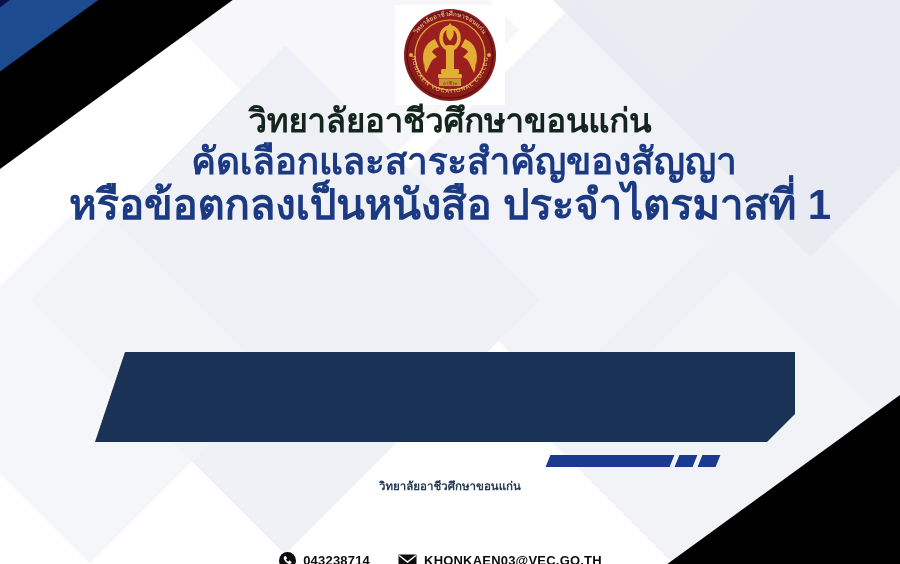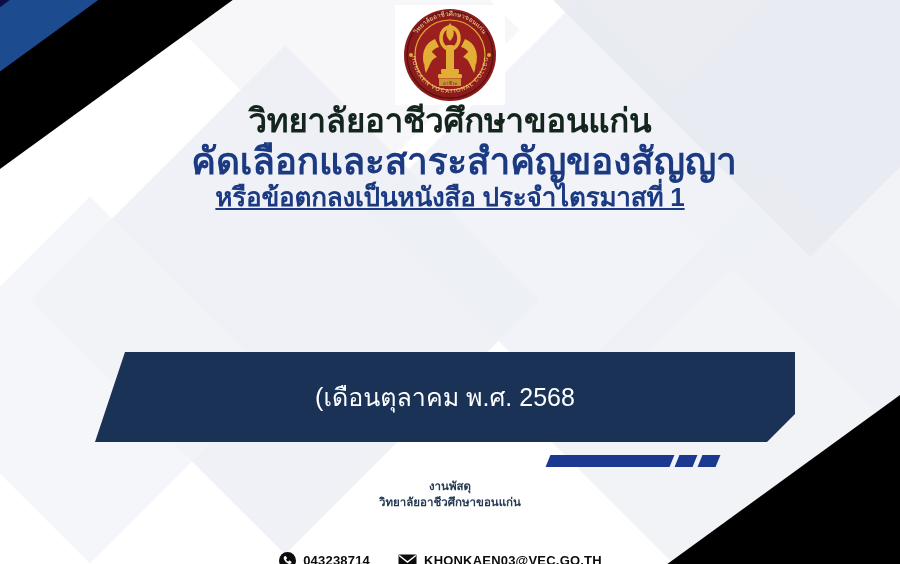--- a/index.html
+++ b/index.html
@@ -136,22 +136,21 @@
     margin-bottom:4px;
   }
   .hline-3 {
     color:#1b3a82;
     font-size:37px;
     margin-bottom:4px;
     margin-left:28px;
   }
   .hline-4 {
     color:#1b3a82;
-    font-size:26px;
-    text-decoration:underline;
+    font-size:42px;
   }
 
   
   #banner {
     position:absolute;
     left:95px; top:352px;
     width:700px; height:90px;
     background:#1a3255;
     clip-path:polygon(30px 0, 100% 0, 100% 62px, 672px 100%, 0 100%);
     z-index:6;
@@ -270,31 +269,29 @@
   </div>
 
   <div id="headings">
     <div class="hline hline-1">วิทยาลัยอาชีวศึกษาขอนแก่น</div>
     <div class="hline hline-3">คัดเลือกและสาระสำคัญของสัญญา</div>
     <div class="hline hline-4">หรือข้อตกลงเป็นหนังสือ ประจำไตรมาสที่ 1</div>
   </div>
 
   <div id="banner"></div>
   <div id="banner-text">
-    <div class="bline">(เดือนตุลาคม พ.ศ. 2568</div>
   </div>
 
   <div id="dashes">
     <div class="dash dash-long"></div>
     <div class="dash dash-mid"></div>
     <div class="dash dash-short"></div>
   </div>
 
   <div id="footer-org">
-    <div>งานพัสดุ</div>
     <div>วิทยาลัยอาชีวศึกษาขอนแก่น</div>
   </div>
 
   <div id="contact-bar">
 
     <div class="contact-item">
       <svg class="ico" width="17" height="17" viewBox="0 0 17 17">
         <circle cx="8.5" cy="8.5" r="8.5" fill="#0c0c0c"></circle>
         <path d="M5.4 4.4c.5-.5 1.2-.4 1.6.1l.8 1.1c.3.4.2.9-.1 1.2l-.5.4c-.1.1-.2.3-.1.5.3.8 1 1.5 1.8 1.8.2.1.4 0 .5-.1l.4-.5c.3-.3.8-.4 1.2-.1l1.1.8c.5.4.6 1.1.1 1.6-.7.8-1.8 1-2.7.6a8.6 8.6 0 0 1-4.6-4.6c-.4-.9-.2-2 .5-2.8z" fill="#ffffff"></path>
       </svg>

